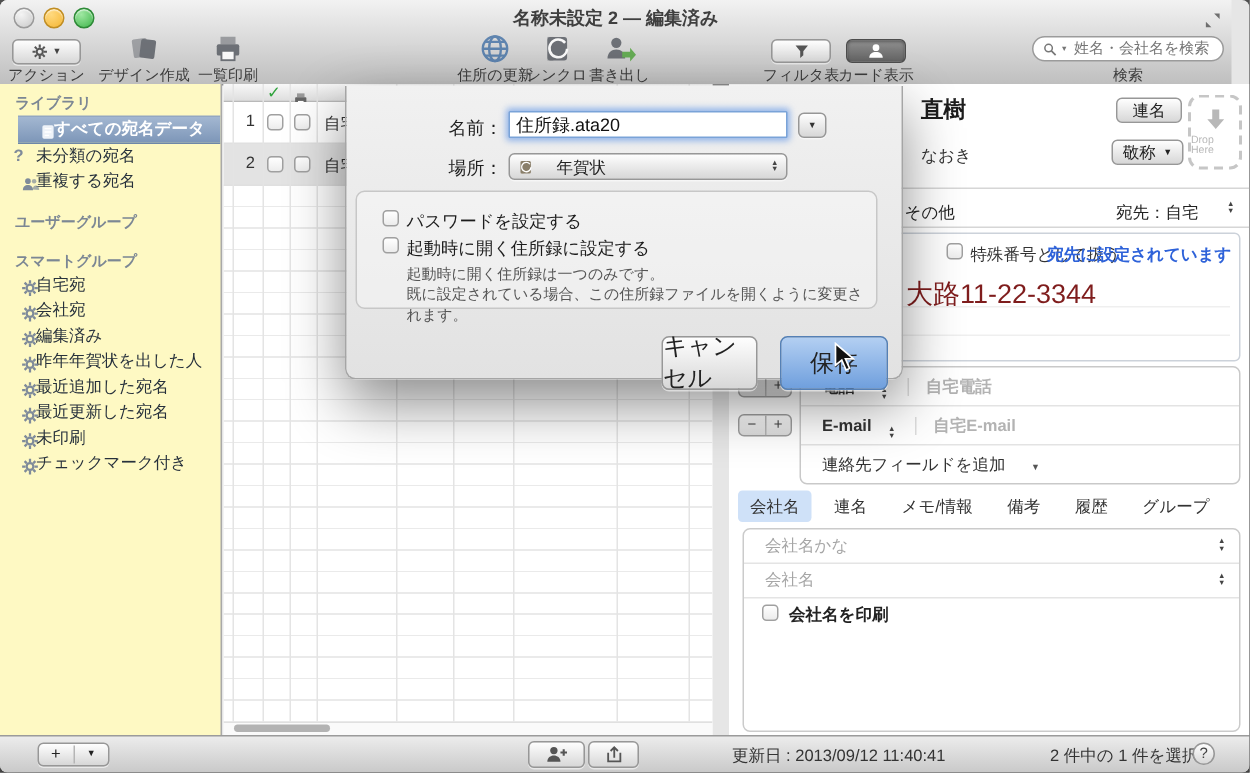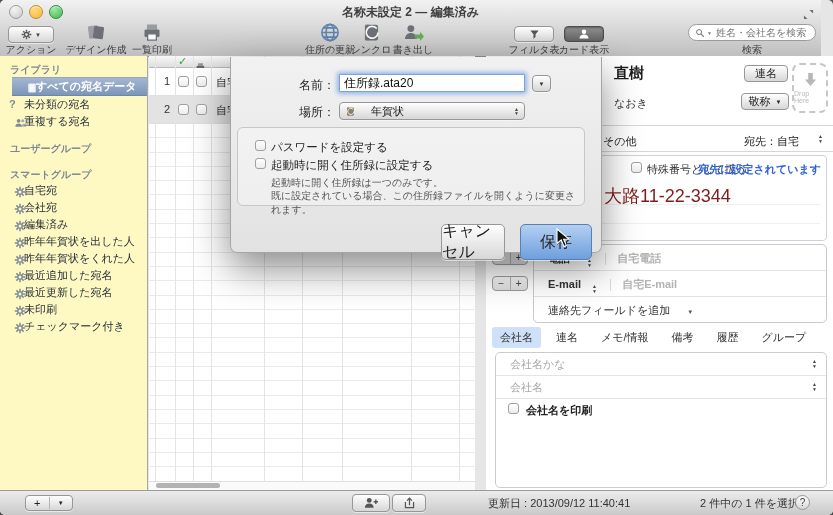--- a/index.html
+++ b/index.html
@@ -297,25 +297,20 @@
         </span><span>編集済み</span></div>
     <div class="sb-item"><span class="ic">
           <svg class="ic" width="12" height="12">
             <use href="#s-gear"></use>
           </svg>
         </span><span>昨年年賀状を出した人</span></div>
     <div class="sb-item"><span class="ic">
           <svg class="ic" width="12" height="12">
             <use href="#s-gear"></use>
           </svg>
-        </span><span>昨年年賀状をくれた人</span></div>
-    <div class="sb-item"><span class="ic">
-          <svg class="ic" width="12" height="12">
-            <use href="#s-gear"></use>
-          </svg>
         </span><span>最近追加した宛名</span></div>
     <div class="sb-item"><span class="ic">
           <svg class="ic" width="12" height="12">
             <use href="#s-gear"></use>
           </svg>
         </span><span>最近更新した宛名</span></div>
     <div class="sb-item"><span class="ic">
           <svg class="ic" width="12" height="12">
             <use href="#s-gear"></use>
           </svg>

